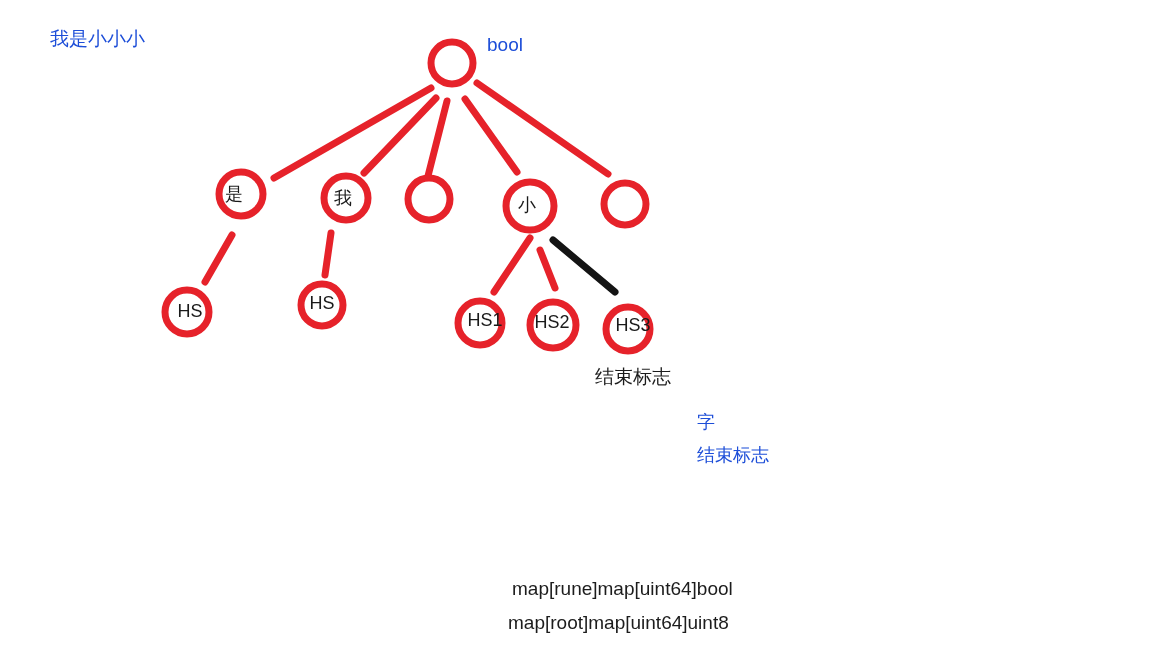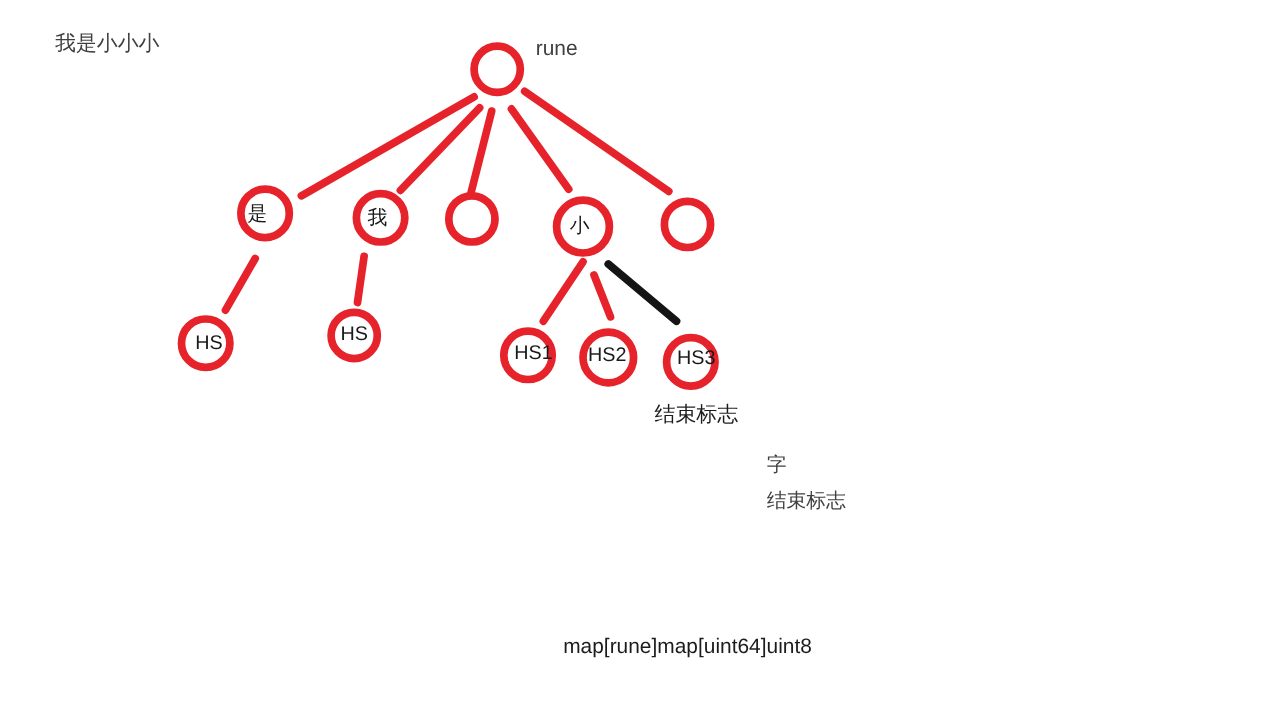--- a/index.html
+++ b/index.html
@@ -24,21 +24,21 @@
   .node-label {
     font-family: "Liberation Sans", "DejaVu Sans", sans-serif;
     font-size: 18px;
     fill: #1a1a1a;
   }
   .txt {
     position: absolute;
     white-space: nowrap;
     font-family: "Liberation Sans", "DejaVu Sans", sans-serif;
   }
-  .red-txt { color: #404040; }
+  .red-txt { color: #1d4ed8; }
   .black-txt { color: #1c1c1c; }
   .watermark       { left: 50px;  top: 26px;  font-size: 19px; }
   .root-label      { left: 487px; top: 34px;  font-size: 19px; }
   .end-flag-black  { left: 595px; top: 364px; font-size: 19px; }
   .red-notes       { left: 697px; top: 406px; font-size: 18px; }
   .red-notes .note-line { height: 33px; line-height: 33px; }
   .code-block      { left: 508px; top: 572px; font-size: 19px; }
   .code-block .code-line { height: 34px; line-height: 34px; }
   .code-block .code-line:first-child { margin-left: 4px; }
 </style>
@@ -74,26 +74,27 @@
       <circle cx="480" cy="323" r="22" fill="none" stroke="#e6222a" stroke-width="7"></circle>
       <text x="485" y="320" text-anchor="middle" dominant-baseline="central" class="node-label">HS1</text>
       <circle cx="553" cy="325" r="23" fill="none" stroke="#e6222a" stroke-width="7"></circle>
       <text x="552" y="322" text-anchor="middle" dominant-baseline="central" class="node-label">HS2</text>
       <circle cx="628" cy="329" r="22" fill="none" stroke="#e6222a" stroke-width="7"></circle>
       <text x="633" y="325" text-anchor="middle" dominant-baseline="central" class="node-label">HS3</text>
     </svg>
 
   <div class="txt red-txt watermark">我是小小小</div>
 
-  <div class="txt red-txt root-label">rune</div>
+  <div class="txt red-txt root-label">bool</div>
 
   <div class="txt black-txt end-flag-black">结束标志</div>
 
   <div class="txt red-txt red-notes">
     <div class="note-line">字</div>
     <div class="note-line">结束标志</div>
   </div>
 
   <div class="txt black-txt code-block">
-    <div class="code-line">map[rune]map[uint64]uint8</div>
+    <div class="code-line">map[rune]map[uint64]bool</div>
+    <div class="code-line">map[root]map[uint64]uint8</div>
   </div>
 
 </div>
 
 </body></html>

